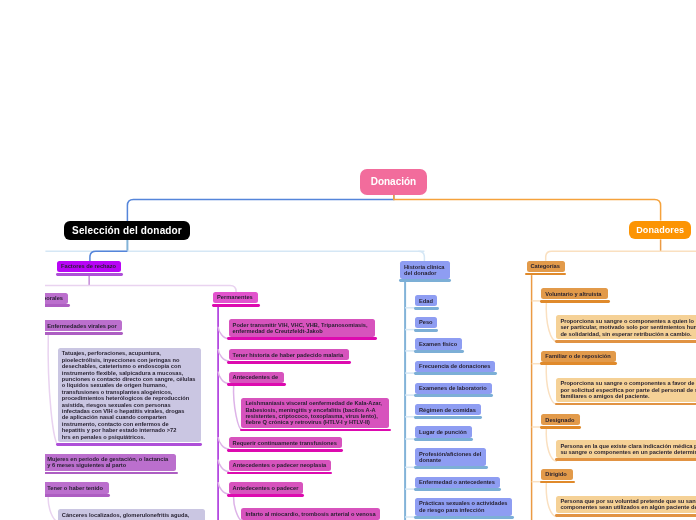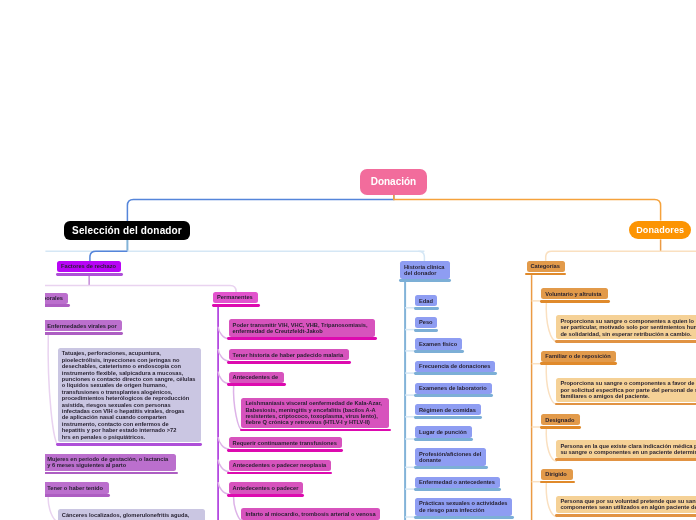--- a/index.html
+++ b/index.html
@@ -103,21 +103,21 @@
   <div id="nodes">
 
     <div class="nbox root-node" style="left:315px;top:169.2px;width:66.9px;height:25.4px;">
       <span class="ntxt">Donación</span>
     </div>
 
     <div class="nbox branch-blue" style="left:19.4px;top:221px;width:125.2px;height:18.7px;">
       <span class="ntxt">Selección del donador</span>
     </div>
 
-    <div class="nbox branch-orange" style="left:584.3px;top:220.6px;width:61.8px;height:18.8px;border-radius:9px;">
+    <div class="nbox branch-orange" style="left:584.3px;top:220.6px;width:61.8px;height:18.8px;">
       <span class="ntxt">Donadores</span>
     </div>
 
     <div class="nd mg" style="left:12px;top:261px;width:64.3px;height:14.5px;">
       <div class="bx">
         <span class="tx">Factores de rechazo</span>
       </div>
       <div class="br"></div>
     </div>
     <div class="nd vi" style="left:-17.5px;top:292.6px;width:40.8px;height:14.5px;">

